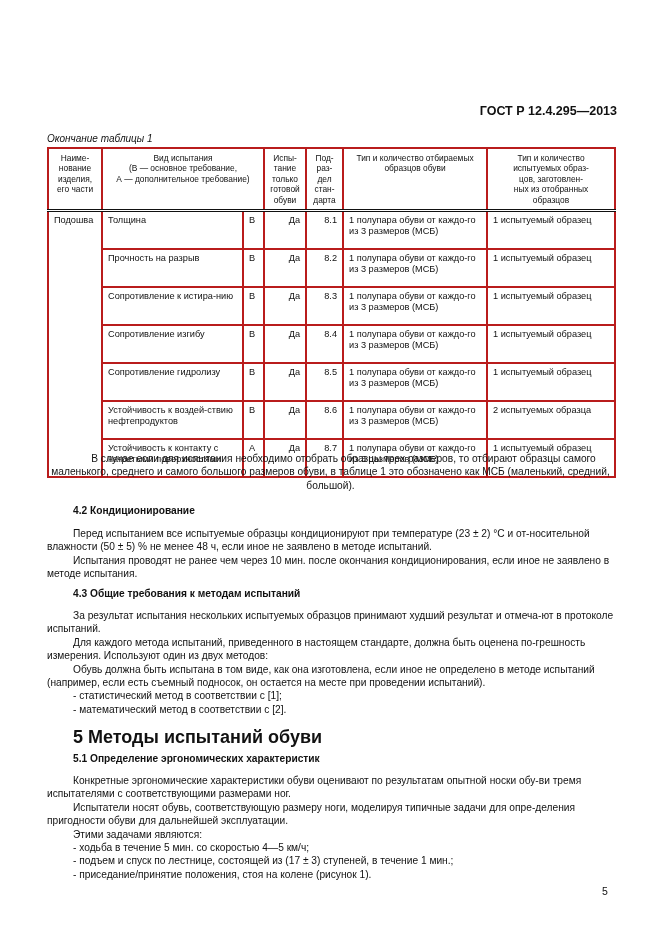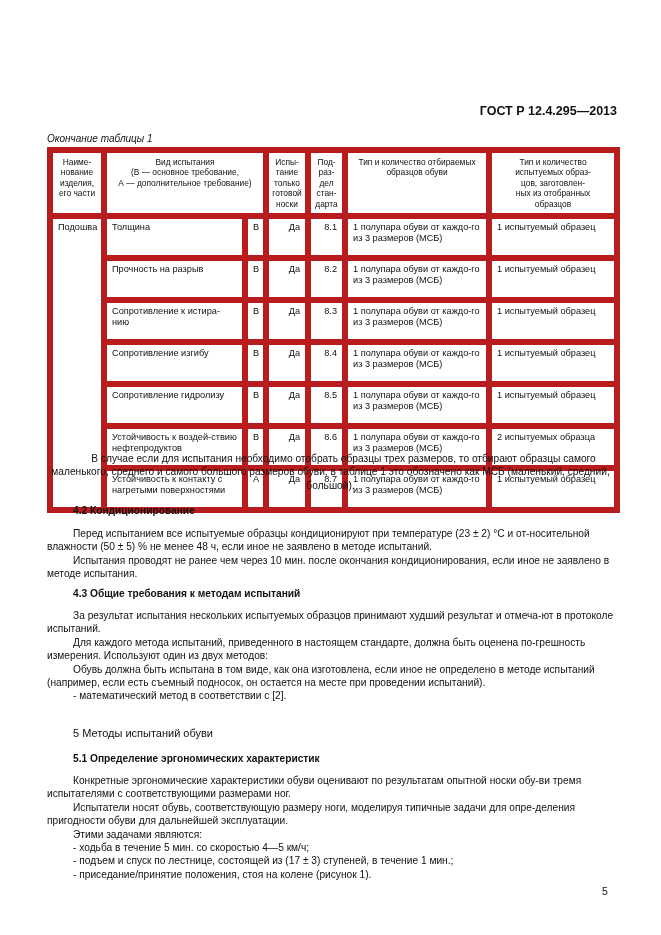--- a/index.html
+++ b/index.html
@@ -3,31 +3,31 @@
 <meta charset="utf-8">
 <style>
   html, body { margin: 0; padding: 0; background: #ffffff; }
   body { width: 661px; height: 935px; position: relative; overflow: hidden;
          font-family: "Liberation Sans", sans-serif; color: #111; }
   .page { position: absolute; left: 0; top: 16px; width: 661px; height: 935px; margin-top: 24px; }
   .doc-code { position: absolute; right: 44px; top: 64px; font-weight: bold; font-size: 12.5px; }
   .caption { position: absolute; left: 47px; top: 93px; font-style: italic; font-size: 10px; }
   table.main { position: absolute; left: 47px; top: 107px; width: 567px; border-collapse: collapse;
                font-size: 9.2px; line-height: 11.2px; table-layout: fixed; }
-  table.main td, table.main th { border: 6px solid #b91c1c; vertical-align: top; padding: 3px 5px 3px 5px; font-weight: normal; }
+  table.main td, table.main th { border: 2px solid #b91c1c; vertical-align: top; padding: 3px 5px 3px 5px; font-weight: normal; }
   table.main th { text-align: center; font-size: 8.4px; line-height: 10.4px; padding: 4px 3px 4px 3px; height: 50px; }
   table.main thead tr { border-bottom: 3px double #111; }
   table.main thead th { border-bottom: 3px double #111; }
   table.main tbody td { height: 30px; }
   td.c { text-align: right; }
   .body-text { position: absolute; left: 47px; width: 567px; font-size: 10.2px; line-height: 13.4px; }
   .p { text-indent: 26px; margin: 0; }
   .li { padding-left: 26px; margin: 0; }
   .h2 { position: absolute; left: 73px; font-weight: bold; font-size: 10.2px; }
-  .h1 { position: absolute; left: 73px; font-weight: normal; font-size: 11px; }
+  .h1 { position: absolute; left: 73px; font-weight: bold; font-size: 18px; }
   .pagenum { position: absolute; left: 602px; top: 845px; font-size: 10.5px; }
 </style>
 </head>
 <body>
 
 <div class="page">
 
   <div class="doc-code">ГОСТ Р 12.4.295—2013</div>
 
   <div class="caption">Окончание таблицы 1</div>
@@ -44,21 +44,21 @@
     </colgroup>
     <thead>
       <tr>
         <th>
           <span>Наиме-</span><br><span>нование</span><br><span>изделия,</span><br><span>его части</span>
         </th>
         <th colspan="2">
           <span>Вид испытания</span><br><span>(В — основное требование,</span><br><span>А — дополнительное требование)</span>
         </th>
         <th>
-          <span>Испы-</span><br><span>тание</span><br><span>только</span><br><span>готовой</span><br><span>носки</span>
+          <span>Испы-</span><br><span>тание</span><br><span>только</span><br><span>готовой</span><br><span>обуви</span>
         </th>
         <th>
           <span>Под-</span><br><span>раз-</span><br><span>дел</span><br><span>стан-</span><br><span>дарта</span>
         </th>
         <th>
           <span>Тип и количество отбираемых</span><br><span>образцов обуви</span>
         </th>
         <th>
           <span>Тип и количество</span><br><span>испытуемых образ-</span><br><span>цов, заготовлен-</span><br><span>ных из отобранных</span><br><span>образцов</span>
         </th>
@@ -133,20 +133,21 @@
   <div class="body-text" style="top:487px;">
     <p class="p">Перед испытанием все испытуемые образцы кондиционируют при температуре (23 ± 2) °С и от-носительной влажности (50 ± 5) % не менее 48 ч, если иное не заявлено в методе испытаний.</p>
     <p class="p">Испытания проводят не ранее чем через 10 мин. после окончания кондиционирования, если иное не заявлено в методе испытания.</p>
   </div>
 
   <div class="h2" style="top:548px;">4.3  Общие требования к методам испытаний</div>
   <div class="body-text" style="top:569px;">
     <p class="p">За результат испытания нескольких испытуемых образцов принимают худший результат и отмеча-ют в протоколе испытаний.</p>
     <p class="p">Для каждого метода испытаний, приведенного в настоящем стандарте, должна быть оценена по-грешность измерения. Используют один из двух методов:</p>
     <p class="p">Обувь должна быть испытана в том виде, как она изготовлена, если иное не определено в методе испытаний (например, если есть съемный подносок, он остается на месте при проведении испытаний).</p>
+    <p class="li">- статистический метод в соответствии с [1];</p>
     <p class="li">- математический метод в соответствии с [2].</p>
   </div>
 
   <div class="h1" style="top:687px;">5  Методы испытаний обуви</div>
 
   <div class="h2" style="top:713px;">5.1  Определение эргономических характеристик</div>
   <div class="body-text" style="top:734px;">
     <p class="p">Конкретные эргономические характеристики обуви оценивают по результатам опытной носки обу-ви тремя испытателями с соответствующими размерами ног.</p>
     <p class="p">Испытатели носят обувь, соответствующую размеру ноги, моделируя типичные задачи для опре-деления пригодности обуви для дальнейшей эксплуатации.</p>
     <p class="li">Этими задачами являются:</p>

